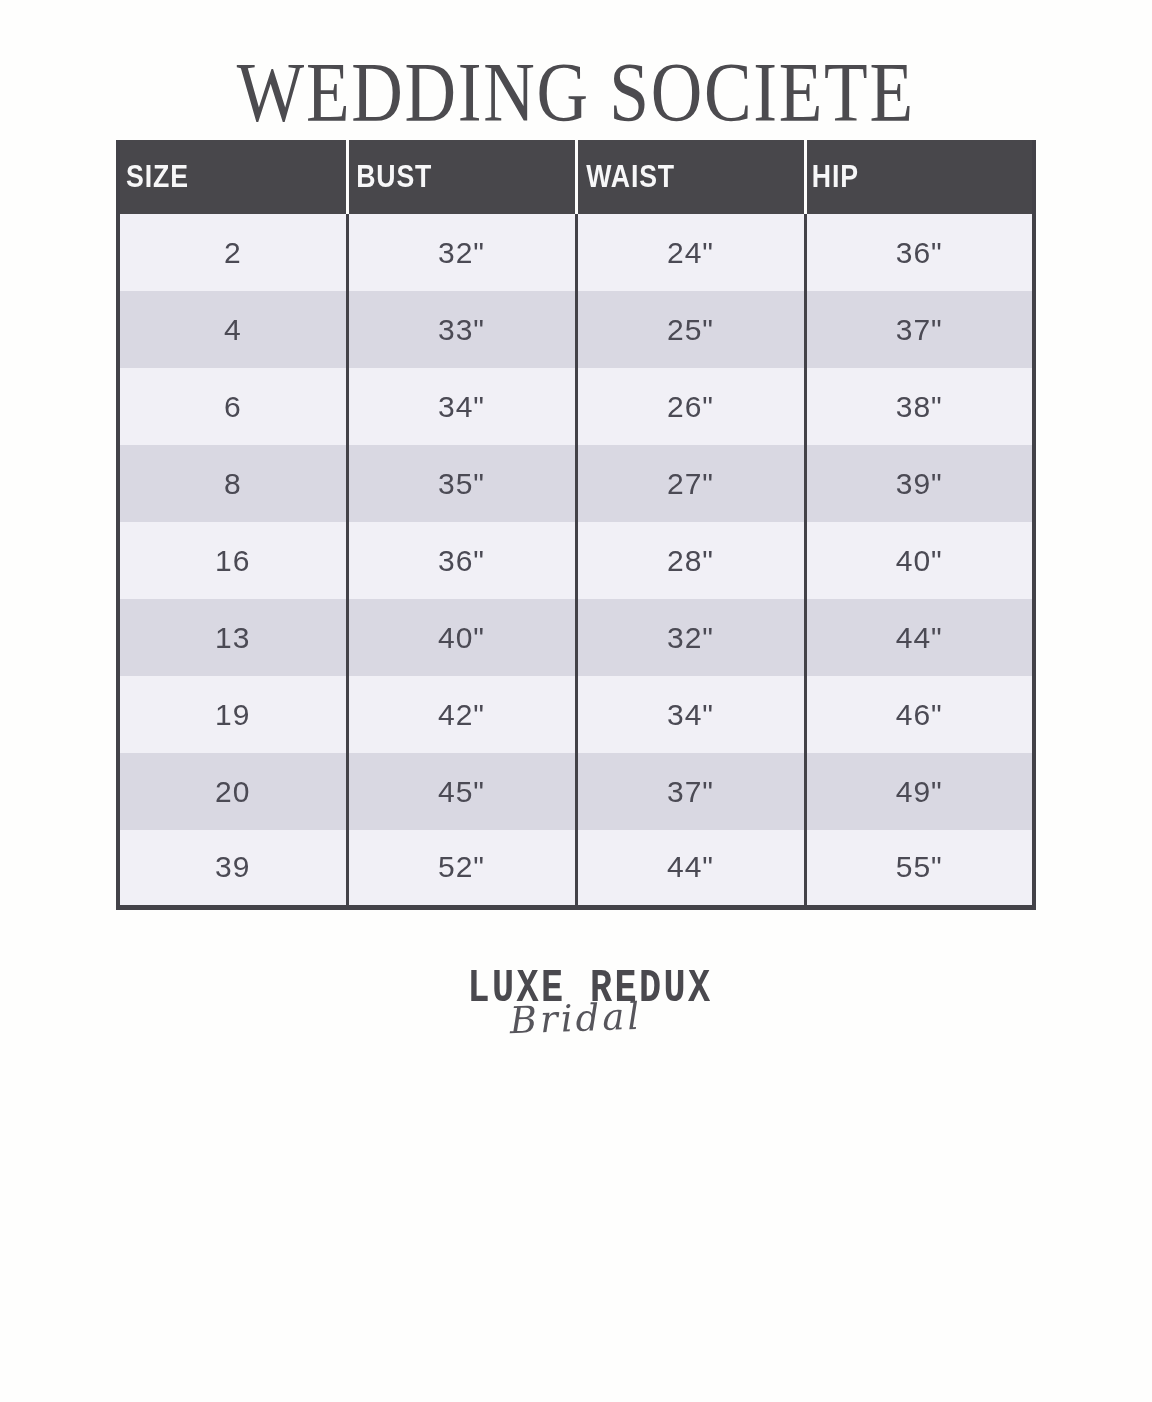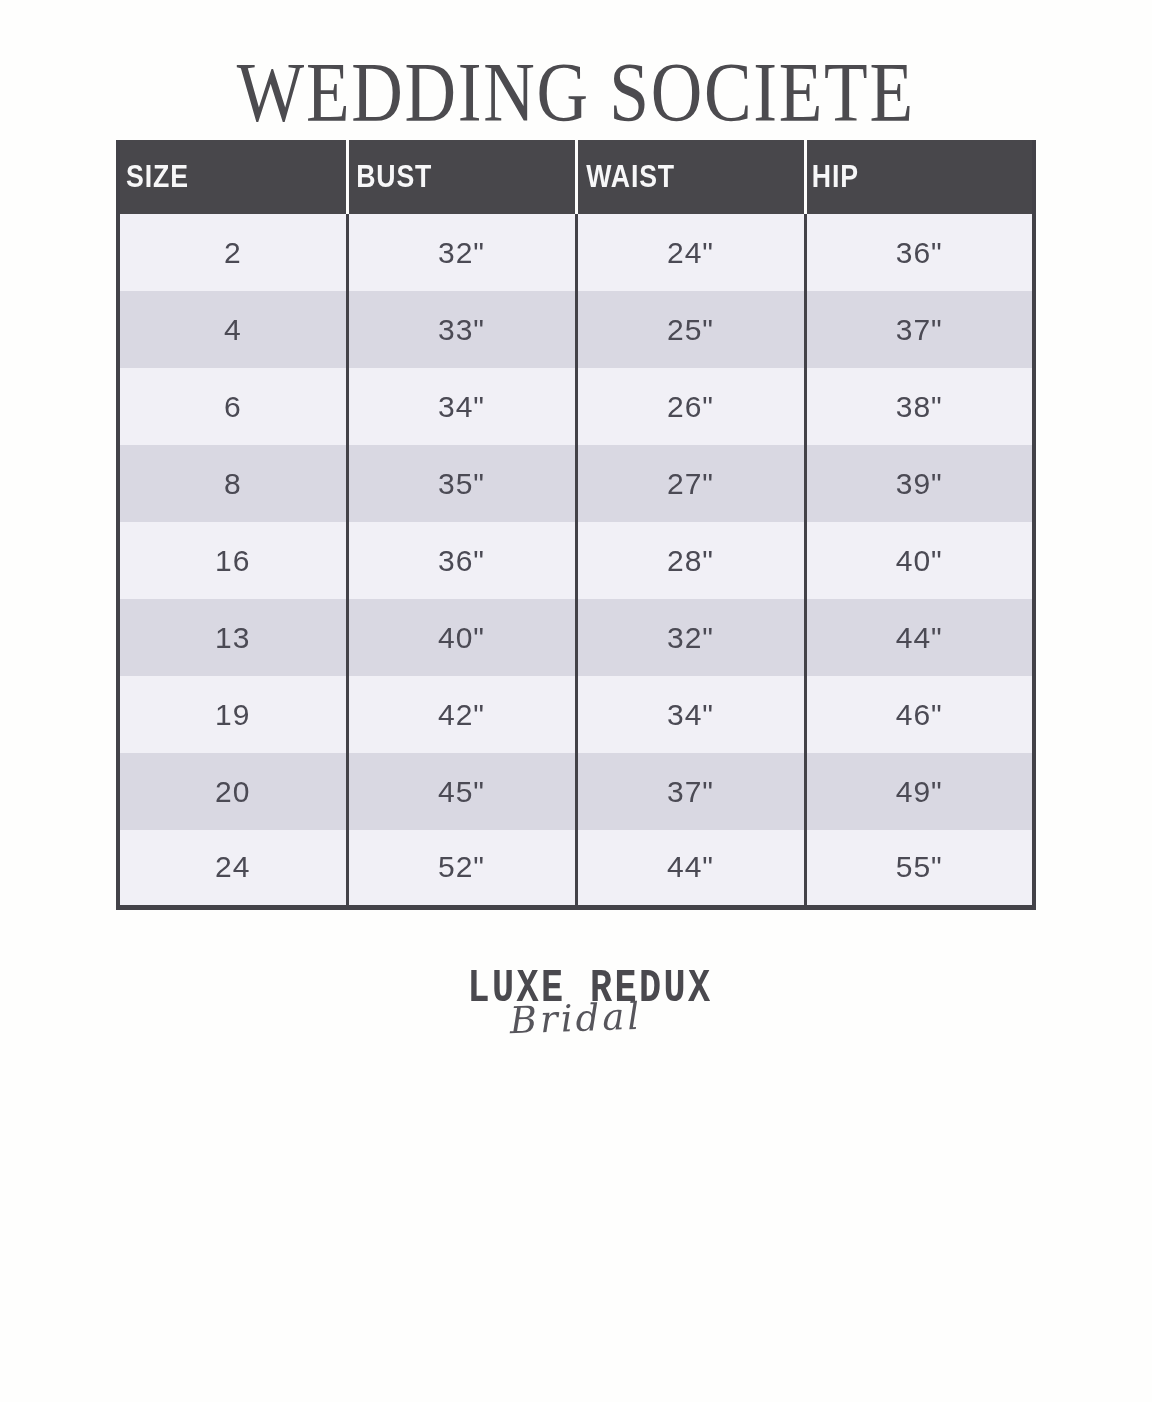--- a/index.html
+++ b/index.html
@@ -173,21 +173,21 @@
           <td>34"</td>
           <td>46"</td>
         </tr>
         <tr>
           <td>20</td>
           <td>45"</td>
           <td>37"</td>
           <td>49"</td>
         </tr>
         <tr>
-          <td>24</td>
+          <td>39</td>
           <td>52"</td>
           <td>44"</td>
           <td>55"</td>
         </tr>
       </tbody>
   </table>
 
   <div class="logo">
     <div class="logo-primary"><span class="logo-inner">LUXE REDUX</span></div>
     <div class="logo-script">Bridal</div>

